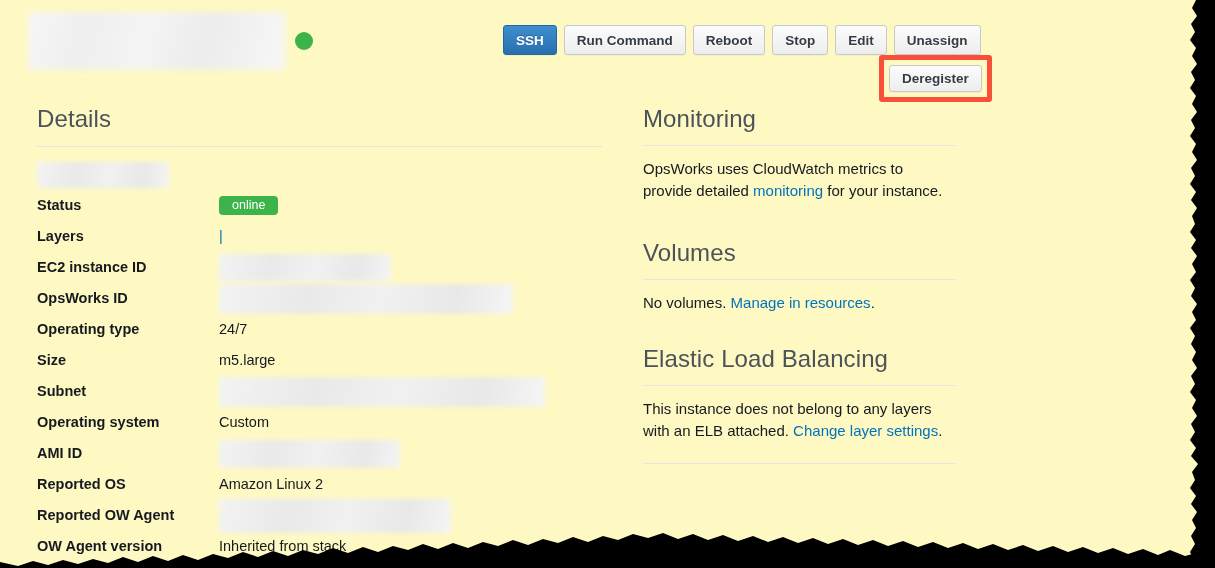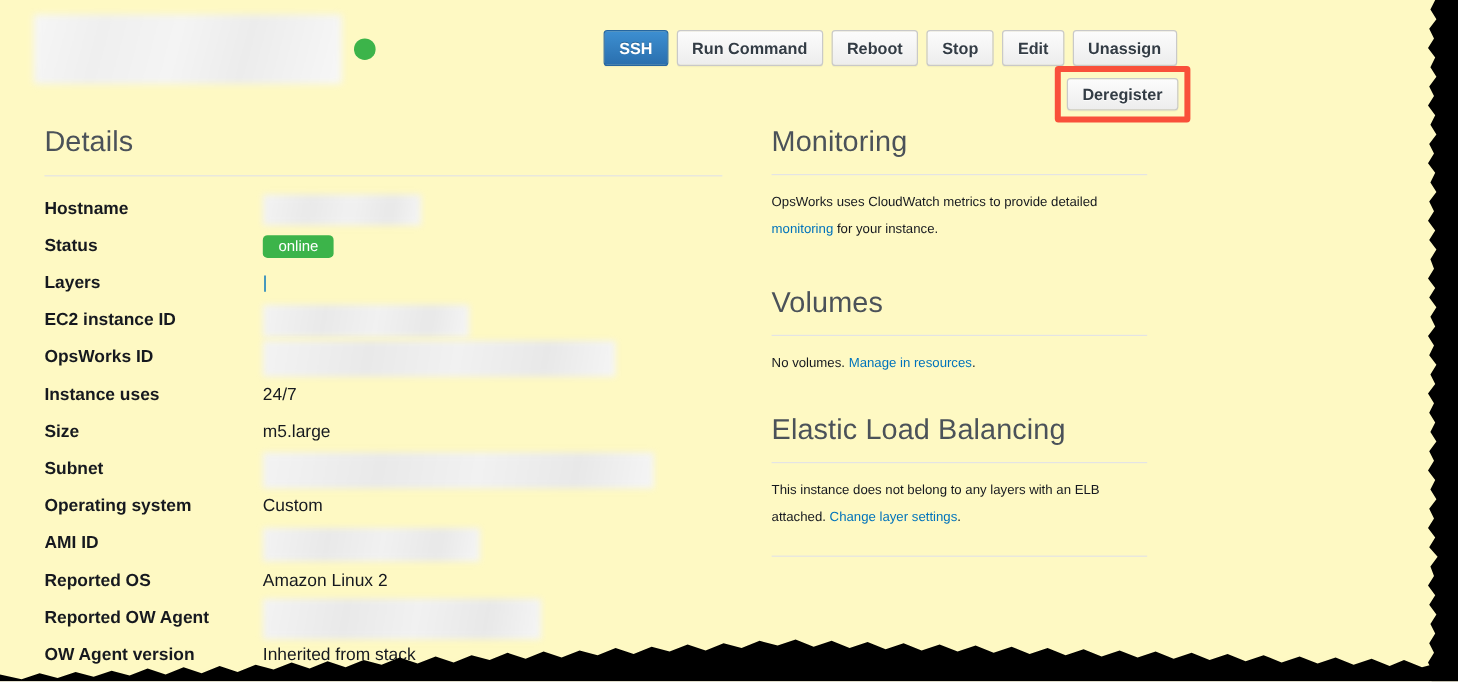--- a/index.html
+++ b/index.html
@@ -176,21 +176,21 @@
     font-family: "Liberation Sans", sans-serif;
   }
   .layer-link {
     color: #0073bb;
     font-size: 14.5px;
     text-decoration: none;
   }
 
   
   .para {
-    font-size: 11px;
+    font-size: 15px;
     line-height: 22px;
     color: #16191f;
     margin: 0;
     max-width: 312px;
   }
   .para a, .inline-link {
     color: #0073bb;
     text-decoration: none;
     cursor: pointer;
   }
@@ -229,21 +229,20 @@
     <div class="deregister-wrap">
       <button class="btn">Deregister</button>
     </div>
   </div>
 
   <div class="col-left">
     <h2 class="section-title">Details</h2>
     <div class="section-rule"></div>
 
     <div class="detail-row">
-      <div class="detail-label">Hostname</div>
       <div class="detail-value">
         <span class="redact w1"></span>
       </div>
     </div>
 
     <div class="detail-row">
       <div class="detail-label">Status</div>
       <div class="detail-value">
         <span class="badge-online">online</span>
       </div>
@@ -264,21 +263,21 @@
     </div>
 
     <div class="detail-row">
       <div class="detail-label">OpsWorks ID</div>
       <div class="detail-value">
         <span class="redact w3"></span>
       </div>
     </div>
 
     <div class="detail-row">
-      <div class="detail-label">Instance uses</div>
+      <div class="detail-label">Operating type</div>
       <div class="detail-value">24/7</div>
     </div>
 
     <div class="detail-row">
       <div class="detail-label">Size</div>
       <div class="detail-value">m5.large</div>
     </div>
 
     <div class="detail-row">
       <div class="detail-label">Subnet</div>

